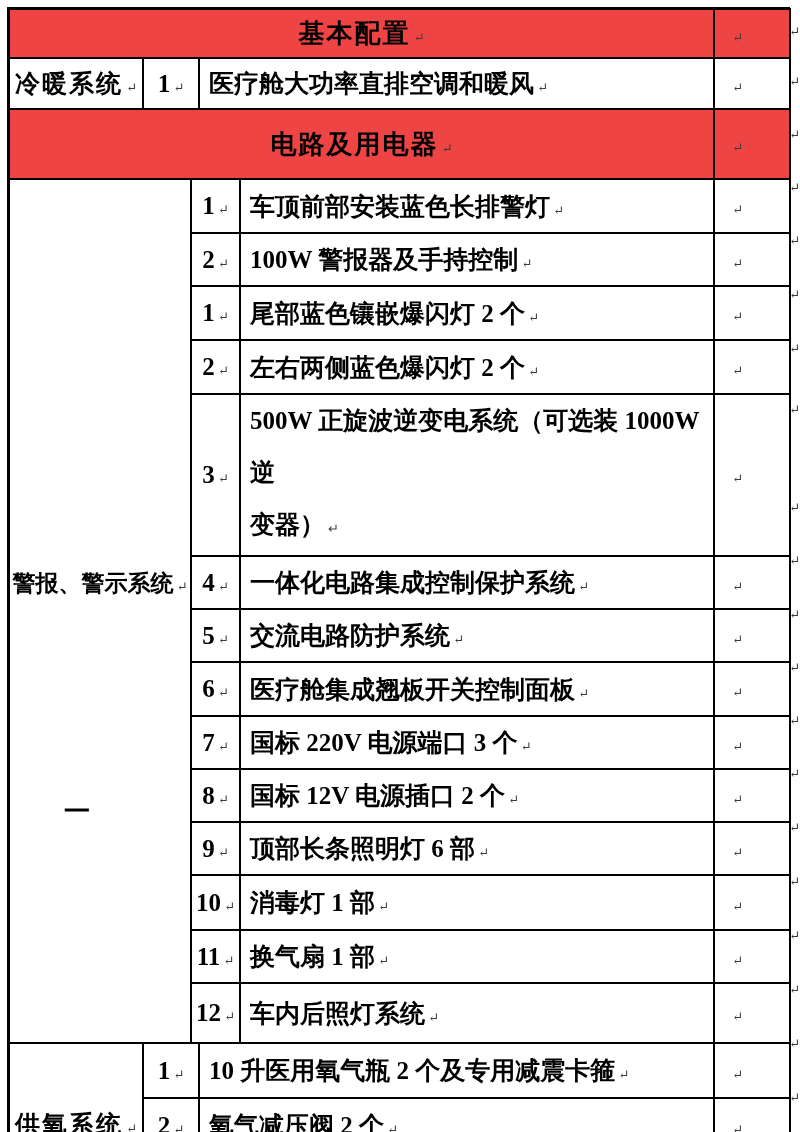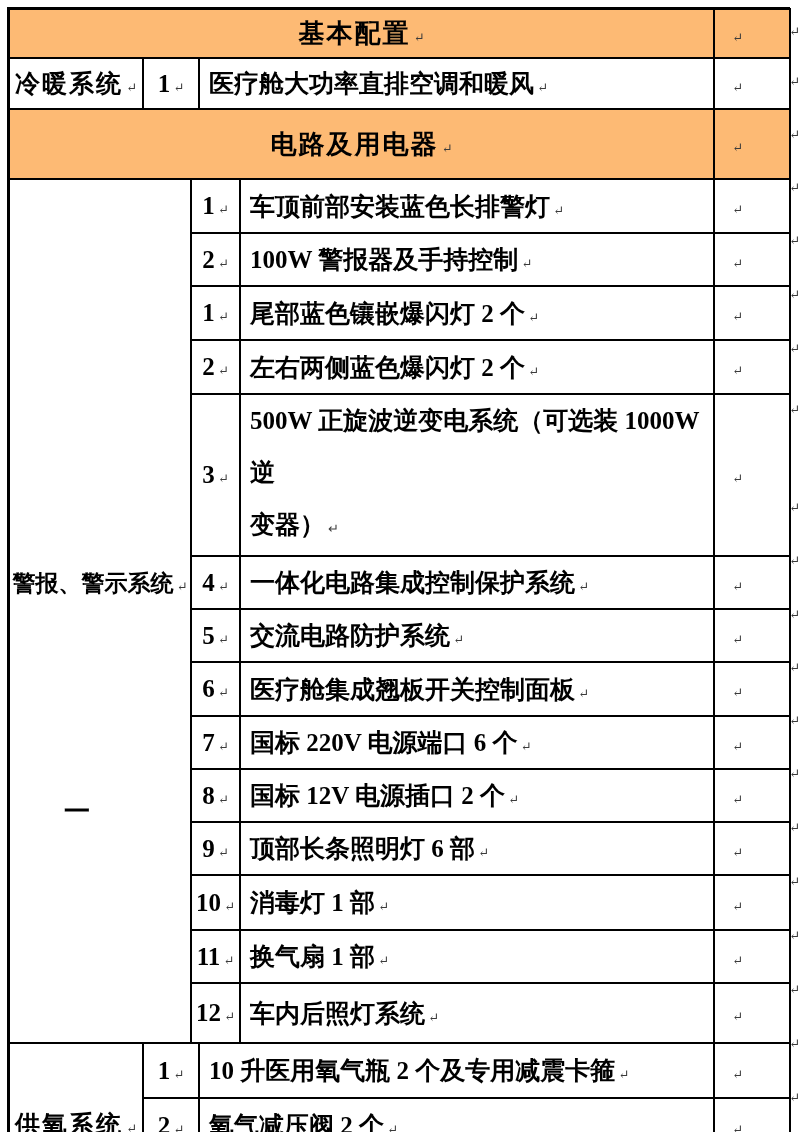--- a/index.html
+++ b/index.html
@@ -11,21 +11,21 @@
   .tablewrap {
     position:absolute; left:7px; top:7px; width:783px; box-sizing:border-box;
     border:1px solid #000;
   }
   table { border-collapse:collapse; table-layout:fixed; width:781px; }
   td {
     border:2px solid #000; vertical-align:middle; padding:0;
     font-size:25px; overflow:hidden;
   }
   tr.nt td { border-top:0; }
-  tr.hdr td { background:#fdba74; }
+  tr.hdr td { background:#ef4444; }
   td.title { text-align:center; font-size:26px; letter-spacing:2px; }
   td.cat   { text-align:center; letter-spacing:2px;margin-left:11px; }
   td.num   { text-align:center; }
   td.txt   { text-align:left; padding-left:9px; }
   td.txt2  { white-space:pre-line; line-height:52px;font-family:Liberation Serif, serif; }
   td.markcell { padding-left:14px; }
   td.bigcat { position:relative; }
   .cat-label {
     position:absolute; top:388px; left:0; width:100%;
     text-align:center; font-size:23px; white-space:nowrap; letter-spacing:0;
@@ -119,21 +119,21 @@
         <td class="txt"><span>交流电路防护系统</span><span class="pm">↵</span></td>
         <td class="markcell"><span class="pm">↵</span></td>
       </tr>
       <tr style="height:54px">
         <td class="num"><span>6</span><span class="pm">↵</span></td>
         <td class="txt"><span>医疗舱集成翘板开关控制面板</span><span class="pm">↵</span></td>
         <td class="markcell"><span class="pm">↵</span></td>
       </tr>
       <tr style="height:53px">
         <td class="num"><span>7</span><span class="pm">↵</span></td>
-        <td class="txt"><span>国标 220V 电源端口 6 个</span><span class="pm">↵</span></td>
+        <td class="txt"><span>国标 220V 电源端口 3 个</span><span class="pm">↵</span></td>
         <td class="markcell"><span class="pm">↵</span></td>
       </tr>
       <tr style="height:53px">
         <td class="num"><span>8</span><span class="pm">↵</span></td>
         <td class="txt"><span>国标 12V 电源插口 2 个</span><span class="pm">↵</span></td>
         <td class="markcell"><span class="pm">↵</span></td>
       </tr>
       <tr style="height:53px">
         <td class="num"><span>9</span><span class="pm">↵</span></td>
         <td class="txt"><span>顶部长条照明灯 6 部</span><span class="pm">↵</span></td>

